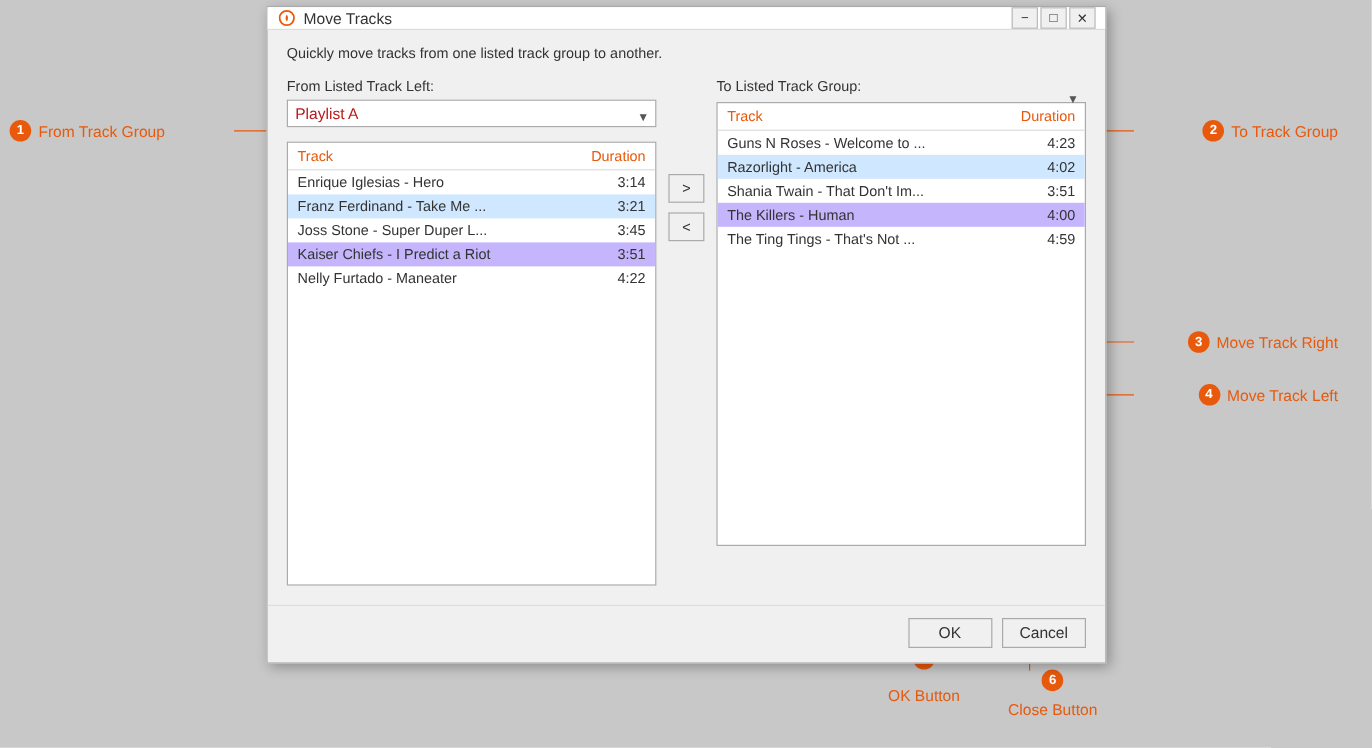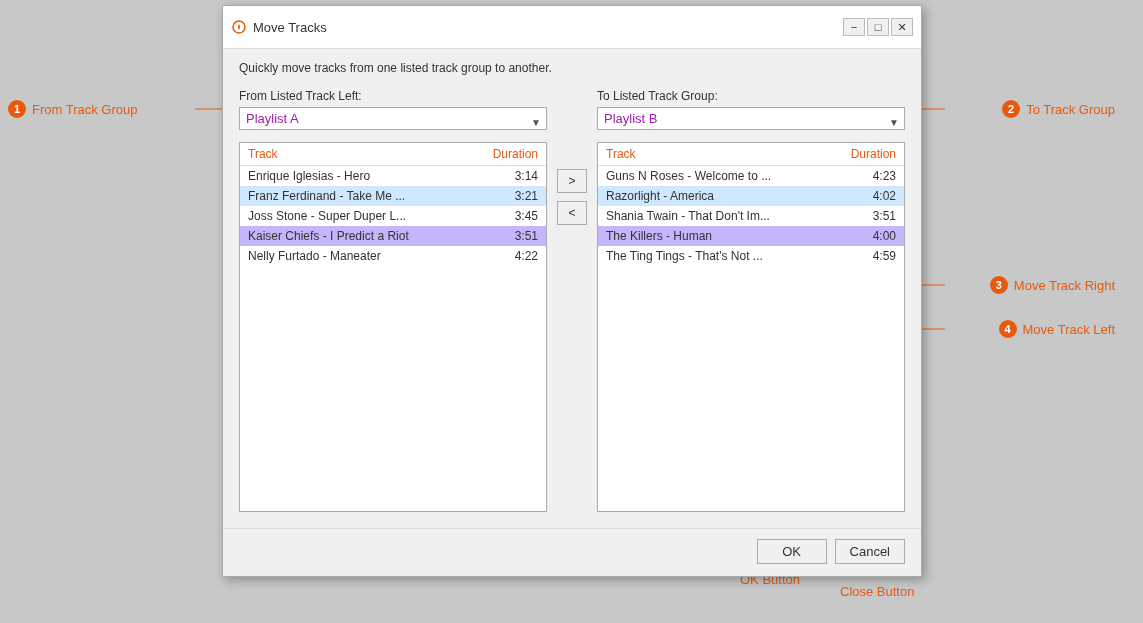--- a/index.html
+++ b/index.html
@@ -46,21 +46,21 @@
       width: 700px;
       background: #f0f0f0;
       border: 1px solid #aaa;
       box-shadow: 3px 3px 10px rgba(0,0,0,0.3);
     }
 
     
     .title-bar {
       background: white;
       border-bottom: 1px solid #ddd;
-      padding: 12px 8px;
+      padding: 0 8px;
       display: flex;
       align-items: center;
       justify-content: space-between;
     }
     .title-bar-left {
       display: flex;
       align-items: center;
       gap: 6px;
     }
     .title-icon {
@@ -120,21 +120,21 @@
       margin-bottom: 4px;
     }
 
     
     .dropdown {
       width: 100%;
       padding: 3px 6px;
       border: 1px solid #aaa;
       background: white;
       font-size: 13px;
-      color: #a21caf;
+      color: #b91c1c;
       appearance: none;
       -webkit-appearance: none;
       cursor: pointer;
       margin-bottom: 6px;
       position: relative;
     }
     .dropdown-wrapper {
       position: relative;
       margin-bottom: 6px;
     }
@@ -339,24 +339,20 @@
       </div>
 
       <div class="middle-buttons">
         <button class="arrow-btn">&gt;</button>
         <button class="arrow-btn">&lt;</button>
       </div>
 
       <div class="column">
         <div class="column-label">To Listed Track Group:</div>
         <div class="dropdown-wrapper">
-          <select class="dropdown">
-            <option>Playlist A</option>
-            <option selected="">Playlist B</option>
-          </select>
           <span class="dropdown-arrow">▼</span>
         </div>
         <div class="track-list">
           <div class="track-header">
             <span>Track</span>
             <span>Duration</span>
           </div>
           <div class="track-row">
             <span>Guns N Roses - Welcome to ...</span>
             <span>4:23</span>

